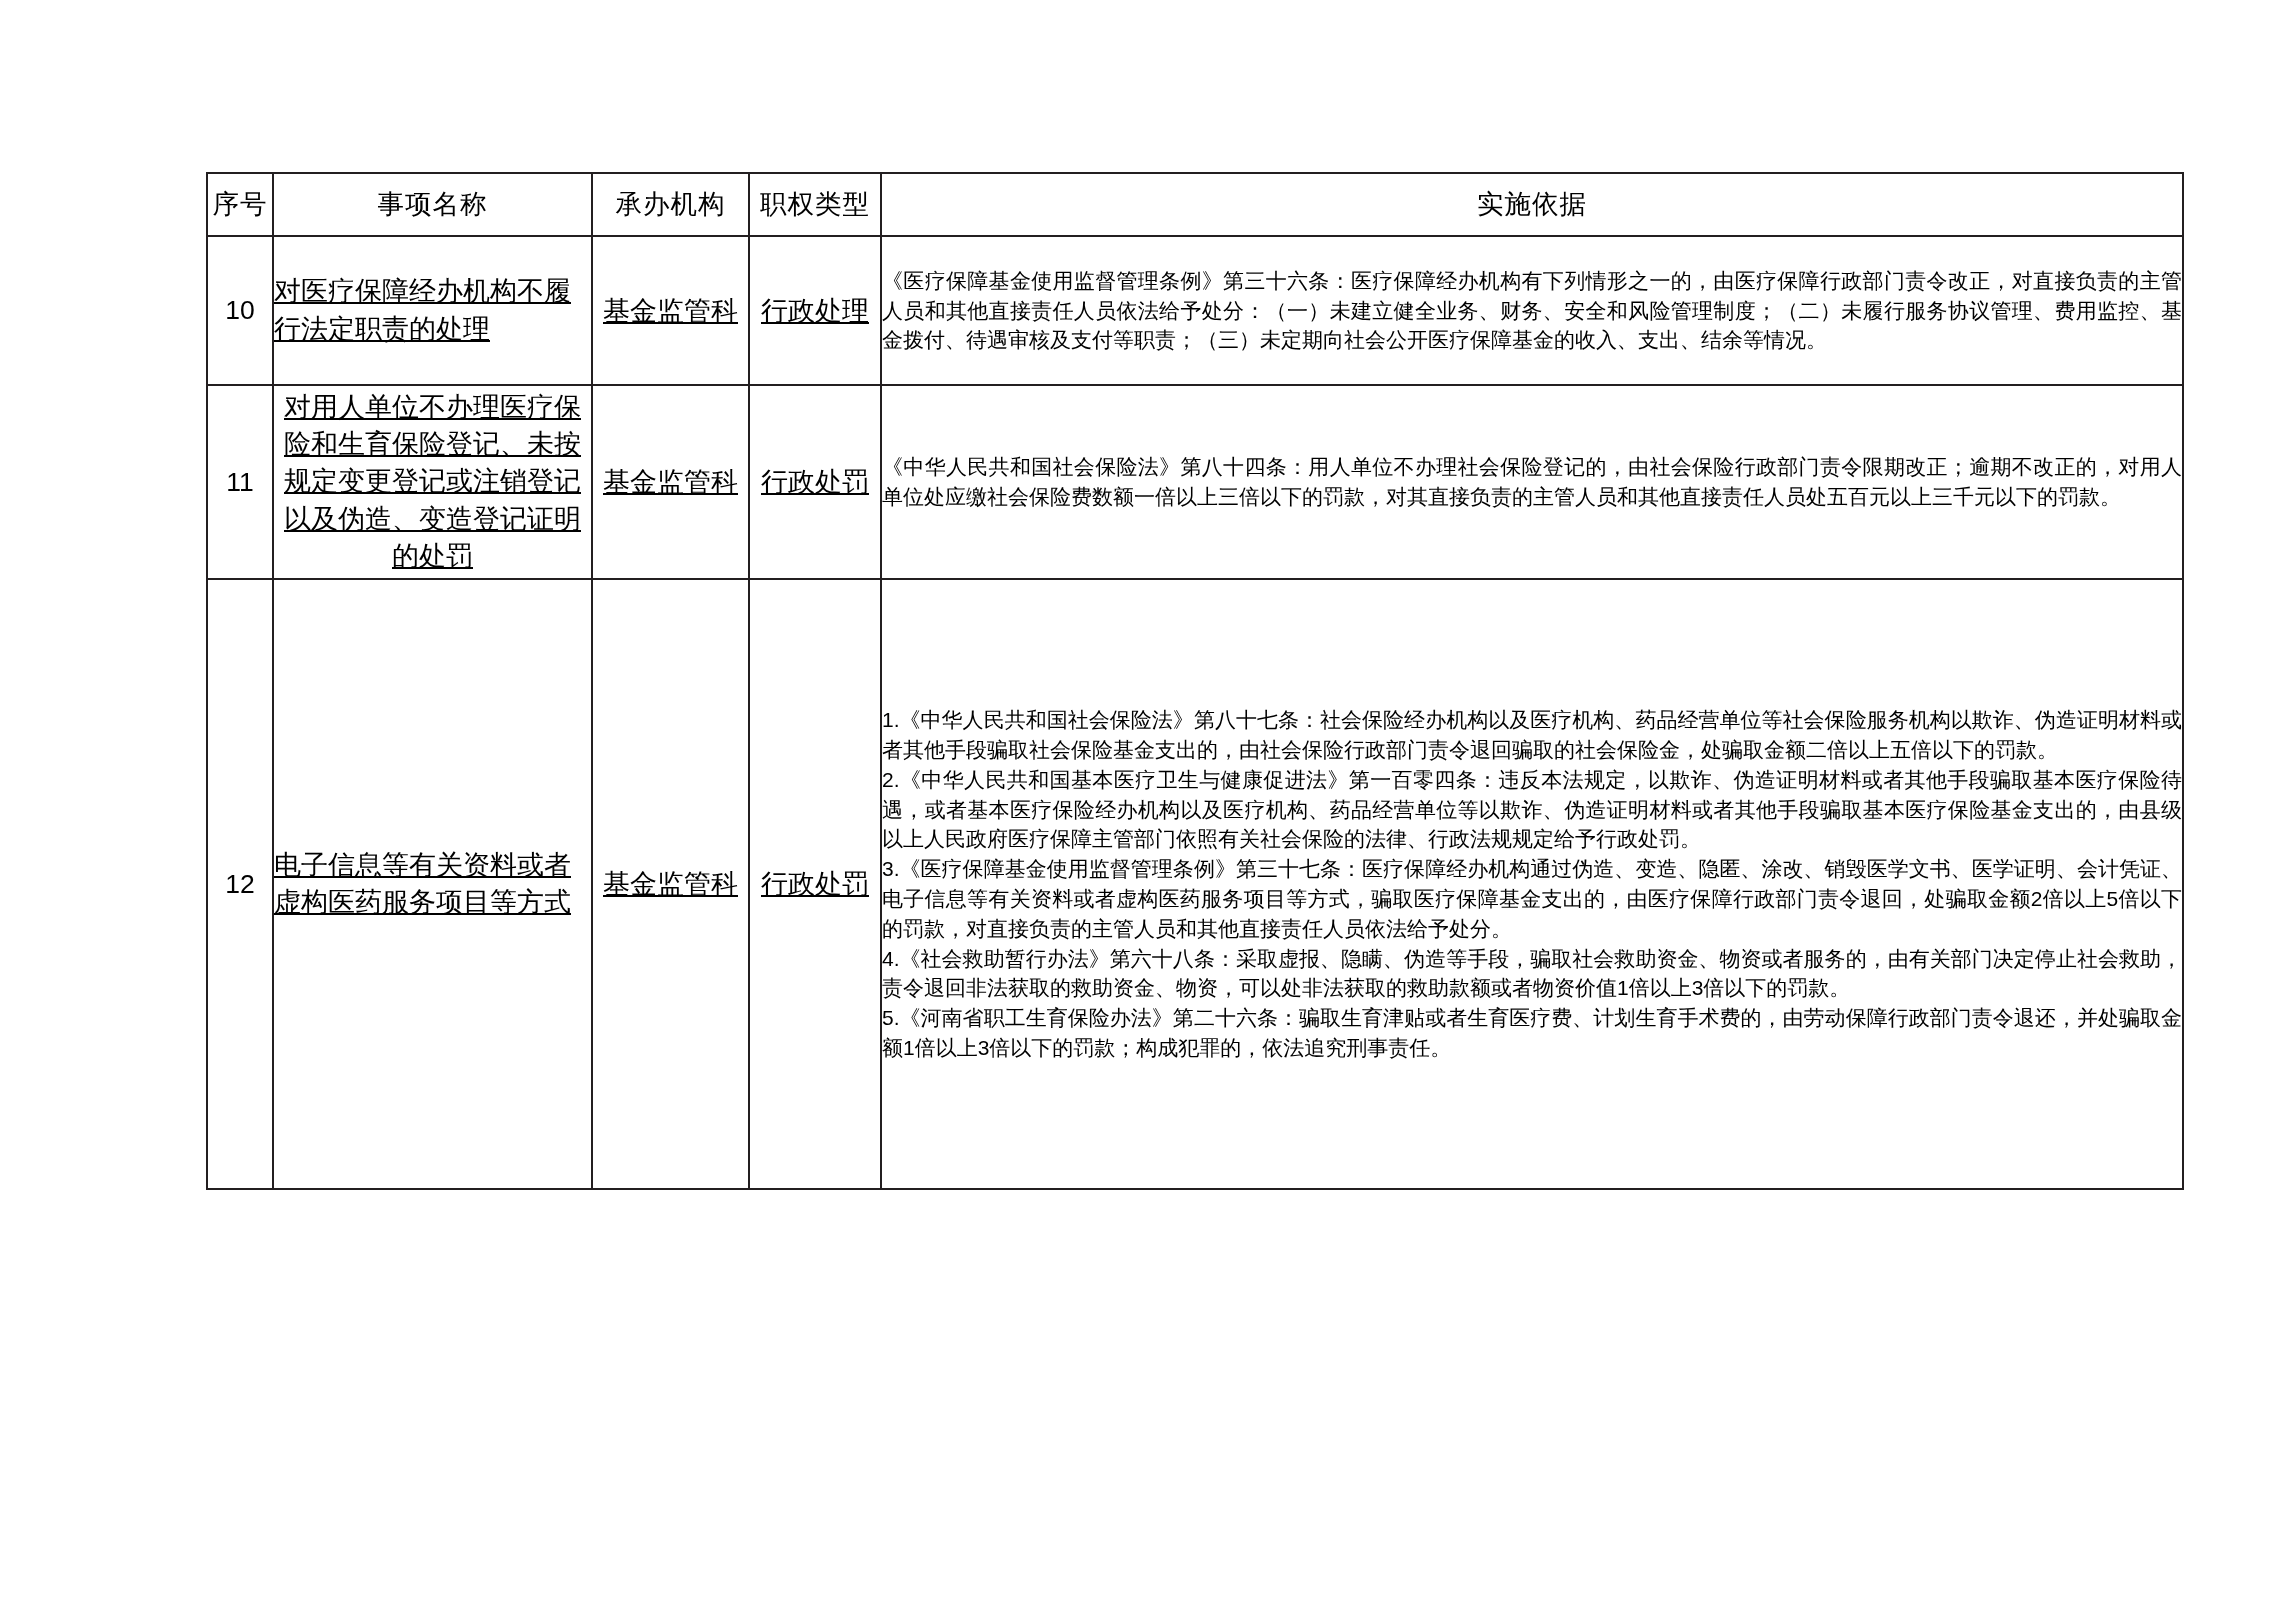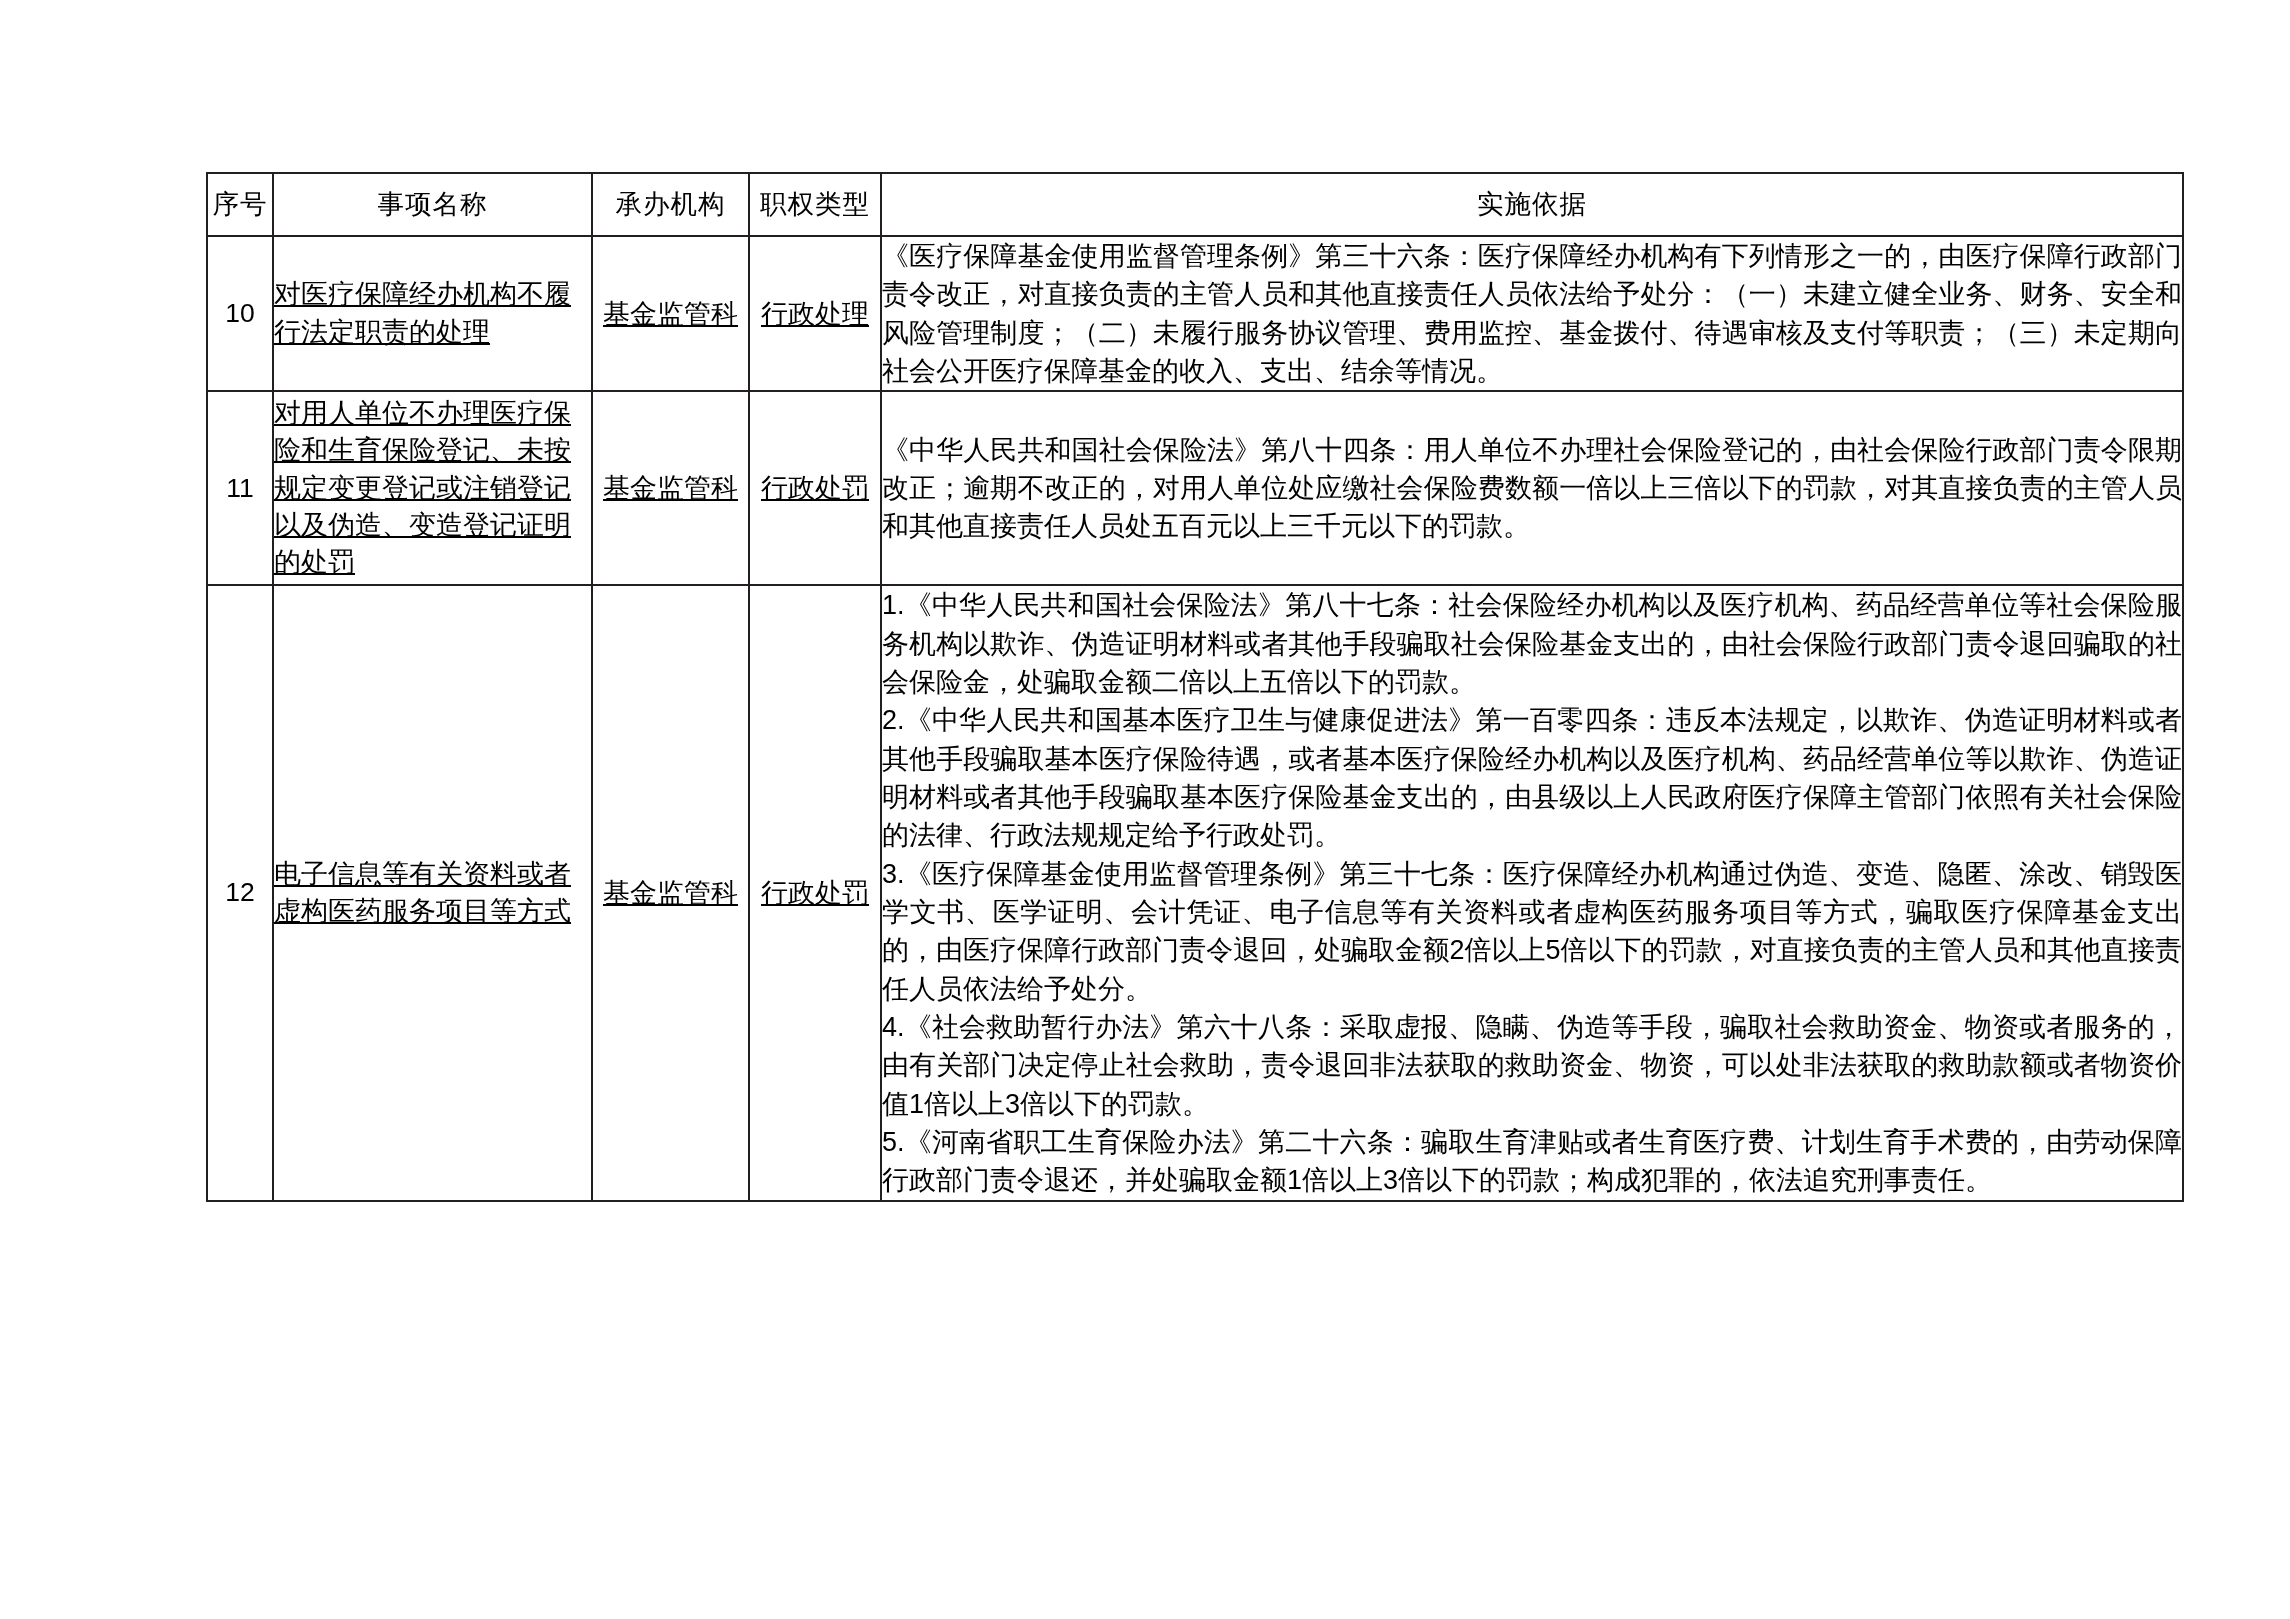--- a/index.html
+++ b/index.html
@@ -69,38 +69,38 @@
     text-decoration: underline;
   }
   td.org-cell, td.type-cell {
     text-align: center;
     font-size: 27px;
     vertical-align: middle;
     letter-spacing: 0px;
     text-decoration: underline;
   }
   td.basis-cell {
-    font-size: 27px;
+    font-size: 21px;
     line-height: 1.42;
     padding: 4.9px 2.9px 4.9px 2.9px;
     vertical-align: middle;
     text-align: justify;
     text-justify: inter-ideograph;
     letter-spacing: 0px;
   }
   td.basis-cell .para {
     margin: 0;
     text-align: justify;
     text-justify: inter-ideograph;
   }
   td.basis-cell.tall {
     vertical-align: middle;
   }
   .row10 td { height: 147px; }
-  .row11 td { height: 192px; }
+  .row11 td { height: 192px; text-align: center; }
   .row12 td { height: 608px; }
 </style>
 </head>
 <body>
 
 <div class="page">
 
   <table class="matter-table">
     <colgroup>
       <col class="c-seq">

